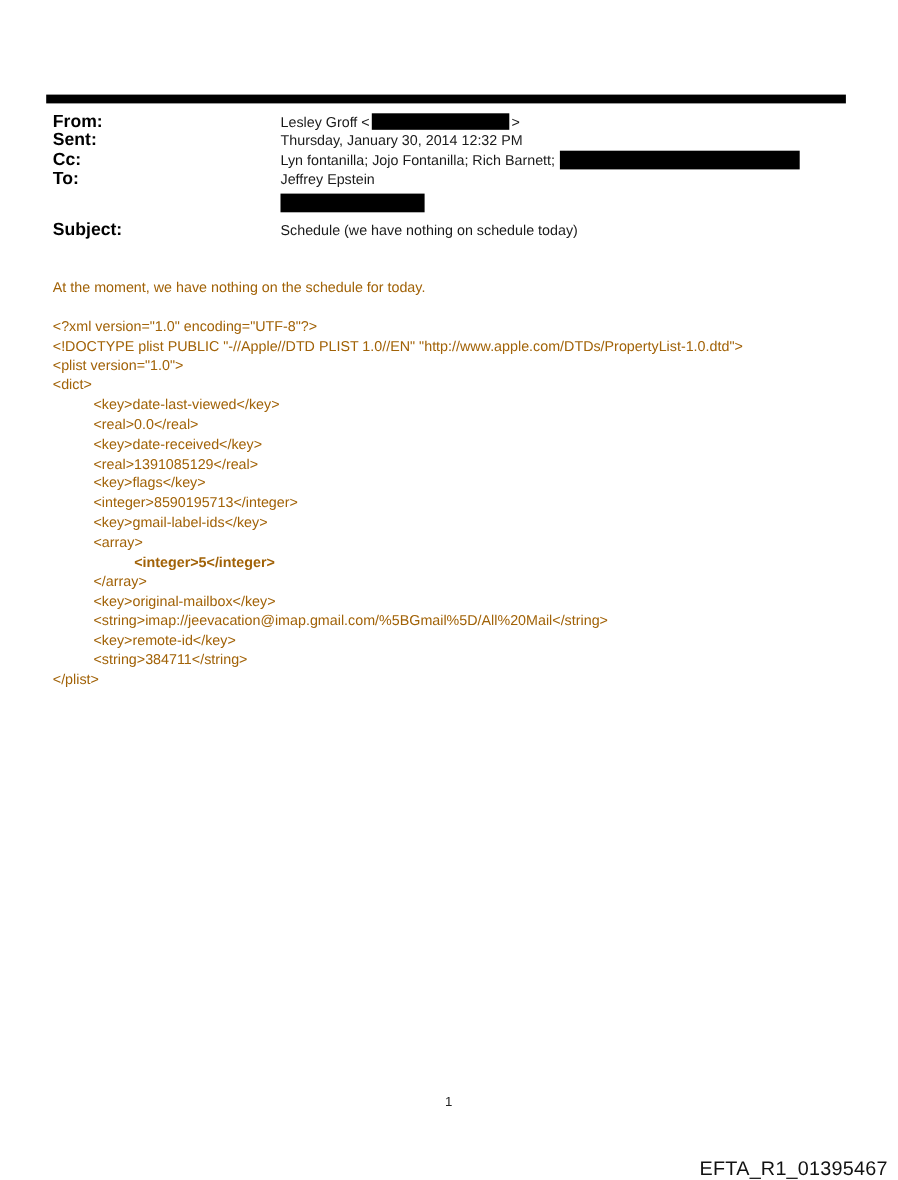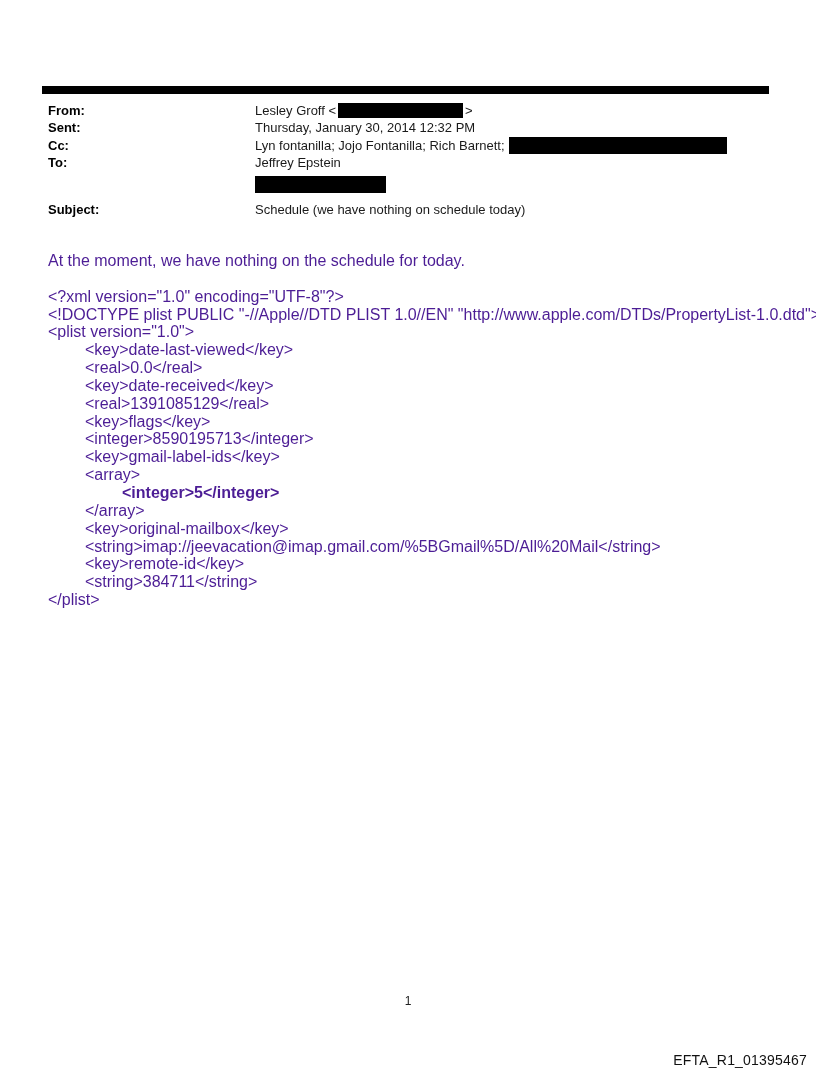--- a/index.html
+++ b/index.html
@@ -35,21 +35,21 @@
     align-items: flex-start;
     min-height: 17.3px;
     line-height: 17.3px;
     font-size: 13px;
     white-space: nowrap;
   }
   .hlabel {
     width: 207px;
     flex: 0 0 207px;
     font-weight: bold;
-    font-size: 13px;
+    font-size: 16px;
     color: #000000;
   }
   .hvalue {
     flex: 1 1 auto;
     white-space: nowrap;
   }
   .redact {
     display: inline-block;
     background: #000000;
     vertical-align: middle;
@@ -78,22 +78,22 @@
   }
   .subject-row {
     margin-top: 7px;
     align-items: center;
   }
   .body-block {
     position: absolute;
     left: 48px;
     top: 252px;
     width: 740px;
-    font-size: 16px;
-    color: #4c1d95;
+    font-size: 13px;
+    color: #a16207;
   }
   .bodyline {
     min-height: 17.85px;
     line-height: 17.85px;
     white-space: nowrap;
   }
   .ind1 { padding-left: 37px; }
   .ind2 { padding-left: 74px; font-weight: bold; }
   .page-number {
     position: absolute;
@@ -101,21 +101,21 @@
     top: 994px;
     width: 816px;
     text-align: center;
     font-size: 12px;
     color: #222222;
   }
   .bates-number {
     position: absolute;
     right: 9px;
     top: 1052px;
-    font-size: 14px;
+    font-size: 18px;
     letter-spacing: 0.2px;
     color: #111111;
     text-align: right;
   }
 </style>
 </head>
 <body>
 
 <div id="page">
 
@@ -154,20 +154,21 @@
     </div>
 
   </div>
 
   <div class="body-block">
     <div class="bodyline">At the moment, we have nothing on the schedule for today.</div>
     <div class="bodyline"></div>
     <div class="bodyline">&lt;?xml version="1.0" encoding="UTF-8"?&gt;</div>
     <div class="bodyline">&lt;!DOCTYPE plist PUBLIC "-//Apple//DTD PLIST 1.0//EN" "http://www.apple.com/DTDs/PropertyList-1.0.dtd"&gt;</div>
     <div class="bodyline">&lt;plist version="1.0"&gt;</div>
+    <div class="bodyline">&lt;dict&gt;</div>
     <div class="bodyline ind1">&lt;key&gt;date-last-viewed&lt;/key&gt;</div>
     <div class="bodyline ind1">&lt;real&gt;0.0&lt;/real&gt;</div>
     <div class="bodyline ind1">&lt;key&gt;date-received&lt;/key&gt;</div>
     <div class="bodyline ind1">&lt;real&gt;1391085129&lt;/real&gt;</div>
     <div class="bodyline ind1">&lt;key&gt;flags&lt;/key&gt;</div>
     <div class="bodyline ind1">&lt;integer&gt;8590195713&lt;/integer&gt;</div>
     <div class="bodyline ind1">&lt;key&gt;gmail-label-ids&lt;/key&gt;</div>
     <div class="bodyline ind1">&lt;array&gt;</div>
     <div class="bodyline ind2">&lt;integer&gt;5&lt;/integer&gt;</div>
     <div class="bodyline ind1">&lt;/array&gt;</div>

